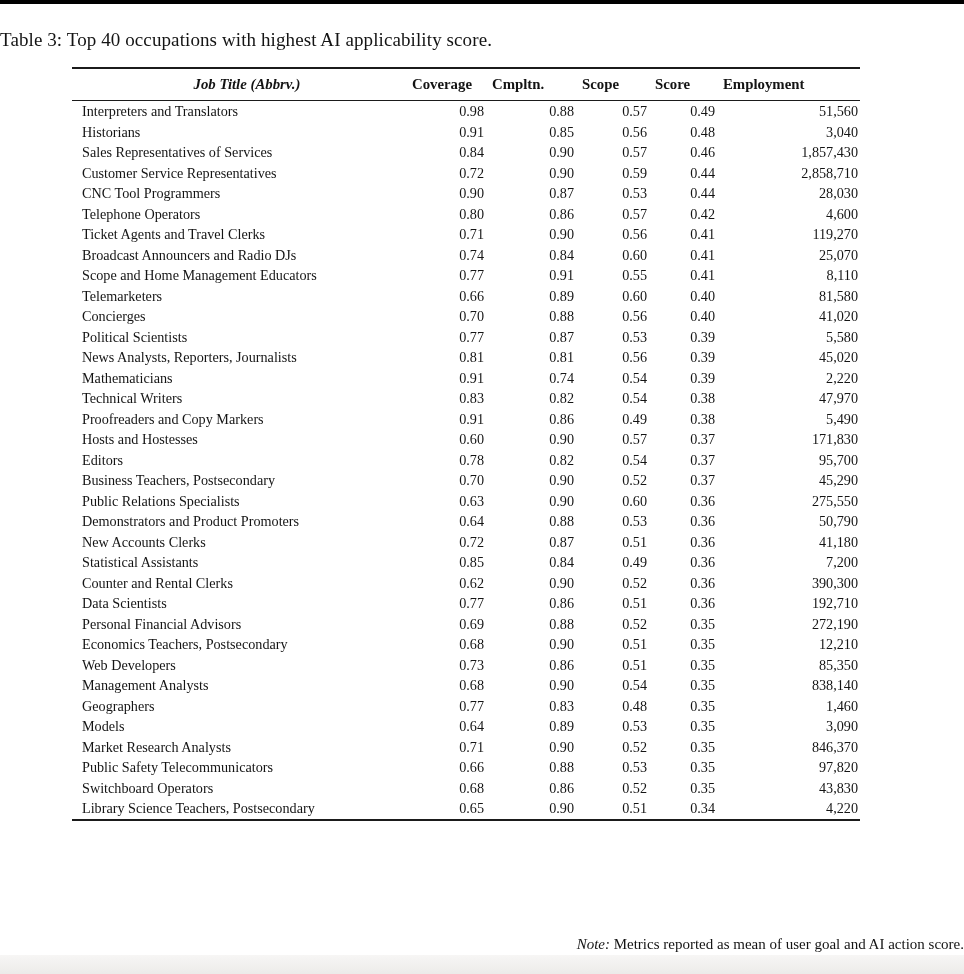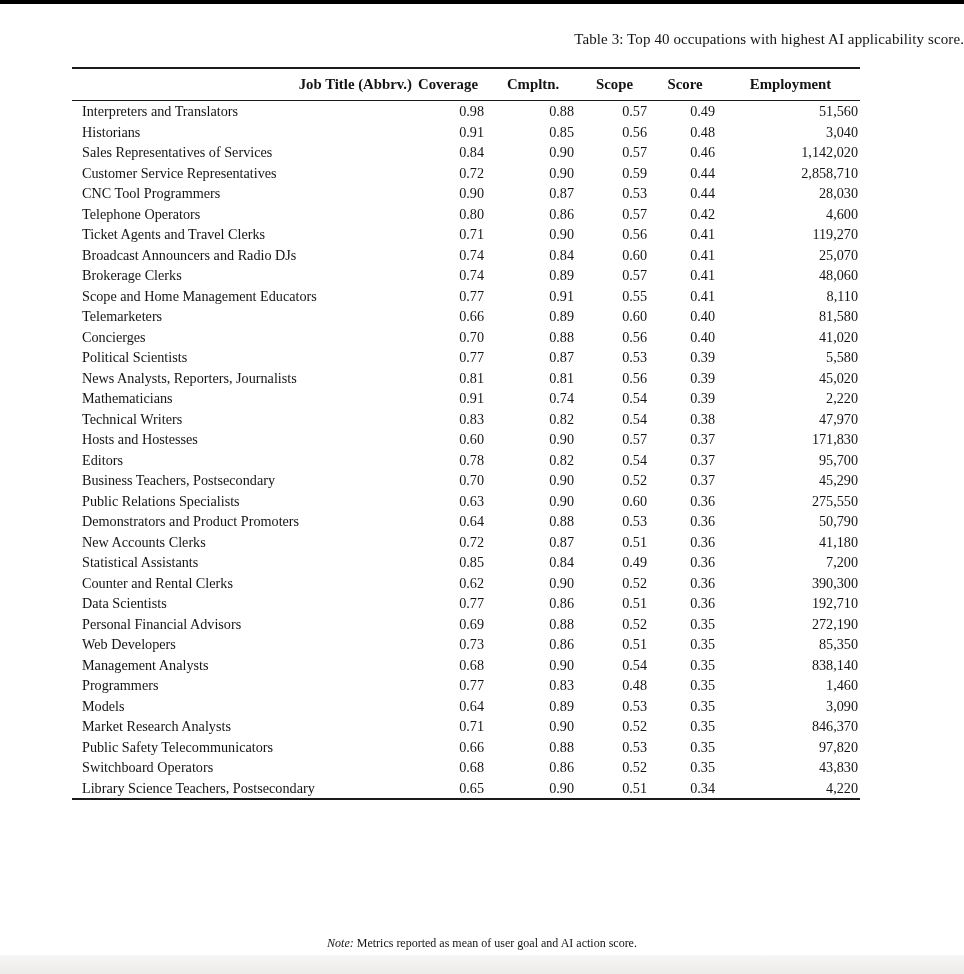--- a/index.html
+++ b/index.html
@@ -14,22 +14,22 @@
     position: relative;
   }
   .top-bar {
     position: absolute;
     top: 0; left: 0; right: 0;
     height: 4px;
     background: #000000;
   }
   .caption {
     margin-top: 30px;
-    text-align: right;
-    font-size: 15px;
+    text-align: left;
+    font-size: 19px;
     line-height: 19px;
     letter-spacing: 0.1px;
   }
   .table-wrap {
     position: absolute;
     left: 72px;
     top: 67px;
     width: 788px;
   }
   table {
@@ -41,29 +41,30 @@
   }
   col.c-job   { width: 340px; }
   col.c-cov   { width: 80px;  }
   col.c-cmp   { width: 90px;  }
   col.c-scp   { width: 73px;  }
   col.c-scr   { width: 68px;  }
   col.c-emp   { width: 137px; }
   thead th {
     font-weight: bold;
     font-size: 14.8px;
-    text-align: center;
+    text-align: left;
     padding: 7px 8px 7px 0;
     border-bottom: 1.5px solid var(--rule);
     white-space: nowrap;
   }
   thead th.job {
-    text-align: right;
+    text-align: center;
     padding-left: 10px;
     padding-right: 0;
+    font-style: italic;
   }
   thead th.emp { padding-right: 2px; }
   tbody td {
     font-size: 14.2px;
     line-height: 20.5px;
     padding: 0 8px 0 0;
     text-align: right;
     white-space: nowrap;
     overflow: visible;
   }
@@ -93,22 +94,22 @@
     background: var(--hl);
     opacity: 0.85;
     border-radius: 6px 8px 4px 6px;
     transform: rotate(14deg);
     z-index: -1;
   }
   .note {
     position: absolute;
     left: 0; right: 0;
     top: 936px;
-    text-align: center;
-    font-size: 12px;
+    text-align: right;
+    font-size: 15px;
   }
   .note .note-label { font-style: italic; }
   .bottom-strip {
     position: absolute;
     left: 0; right: 0; bottom: 0;
     height: 19px;
     background: linear-gradient(#f7f6f5, #ecebe9);
   }
 </style>
 </head>
@@ -154,21 +155,21 @@
     <td>0.56</td>
     <td>0.48</td>
     <td class="emp">3,040</td>
   </tr>
         <tr>
     <td class="job"><span class="hl tail">Sales Representatives of Services</span></td>
     <td>0.84</td>
     <td>0.90</td>
     <td>0.57</td>
     <td>0.46</td>
-    <td class="emp">1,142,020</td>
+    <td class="emp">1,857,430</td>
   </tr>
         <tr>
     <td class="job"><span class="hl">Customer Service Representatives</span></td>
     <td>0.72</td>
     <td>0.90</td>
     <td>0.59</td>
     <td>0.44</td>
     <td class="emp">2,858,710</td>
   </tr>
         <tr>
@@ -197,28 +198,20 @@
   </tr>
         <tr>
     <td class="job"><span>Broadcast Announcers and Radio DJs</span></td>
     <td>0.74</td>
     <td>0.84</td>
     <td>0.60</td>
     <td>0.41</td>
     <td class="emp">25,070</td>
   </tr>
         <tr>
-    <td class="job"><span>Brokerage Clerks</span></td>
-    <td>0.74</td>
-    <td>0.89</td>
-    <td>0.57</td>
-    <td>0.41</td>
-    <td class="emp">48,060</td>
-  </tr>
-        <tr>
     <td class="job"><span>Scope and Home Management Educators</span></td>
     <td>0.77</td>
     <td>0.91</td>
     <td>0.55</td>
     <td>0.41</td>
     <td class="emp">8,110</td>
   </tr>
         <tr>
     <td class="job"><span class="hl tail">Telemarketers</span></td>
     <td>0.66</td>
@@ -261,20 +254,28 @@
   </tr>
         <tr>
     <td class="job"><span class="hl tail">Technical Writers</span></td>
     <td>0.83</td>
     <td>0.82</td>
     <td>0.54</td>
     <td>0.38</td>
     <td class="emp">47,970</td>
   </tr>
         <tr>
+    <td class="job"><span>Proofreaders and Copy Markers</span></td>
+    <td>0.91</td>
+    <td>0.86</td>
+    <td>0.49</td>
+    <td>0.38</td>
+    <td class="emp">5,490</td>
+  </tr>
+        <tr>
     <td class="job"><span>Hosts and Hostesses</span></td>
     <td>0.60</td>
     <td>0.90</td>
     <td>0.57</td>
     <td>0.37</td>
     <td class="emp">171,830</td>
   </tr>
         <tr>
     <td class="job"><span>Editors</span></td>
     <td>0.78</td>
@@ -341,37 +342,45 @@
   </tr>
         <tr>
     <td class="job"><span>Personal Financial Advisors</span></td>
     <td>0.69</td>
     <td>0.88</td>
     <td>0.52</td>
     <td>0.35</td>
     <td class="emp">272,190</td>
   </tr>
         <tr>
+    <td class="job"><span>Economics Teachers, Postsecondary</span></td>
+    <td>0.68</td>
+    <td>0.90</td>
+    <td>0.51</td>
+    <td>0.35</td>
+    <td class="emp">12,210</td>
+  </tr>
+        <tr>
     <td class="job"><span>Web Developers</span></td>
     <td>0.73</td>
     <td>0.86</td>
     <td>0.51</td>
     <td>0.35</td>
     <td class="emp">85,350</td>
   </tr>
         <tr>
     <td class="job"><span class="hl">Management Analysts</span></td>
     <td>0.68</td>
     <td>0.90</td>
     <td>0.54</td>
     <td>0.35</td>
     <td class="emp">838,140</td>
   </tr>
         <tr>
-    <td class="job"><span>Programmers</span></td>
+    <td class="job"><span>Geographers</span></td>
     <td>0.77</td>
     <td>0.83</td>
     <td>0.48</td>
     <td>0.35</td>
     <td class="emp">1,460</td>
   </tr>
         <tr>
     <td class="job"><span>Models</span></td>
     <td>0.64</td>
     <td>0.89</td>

